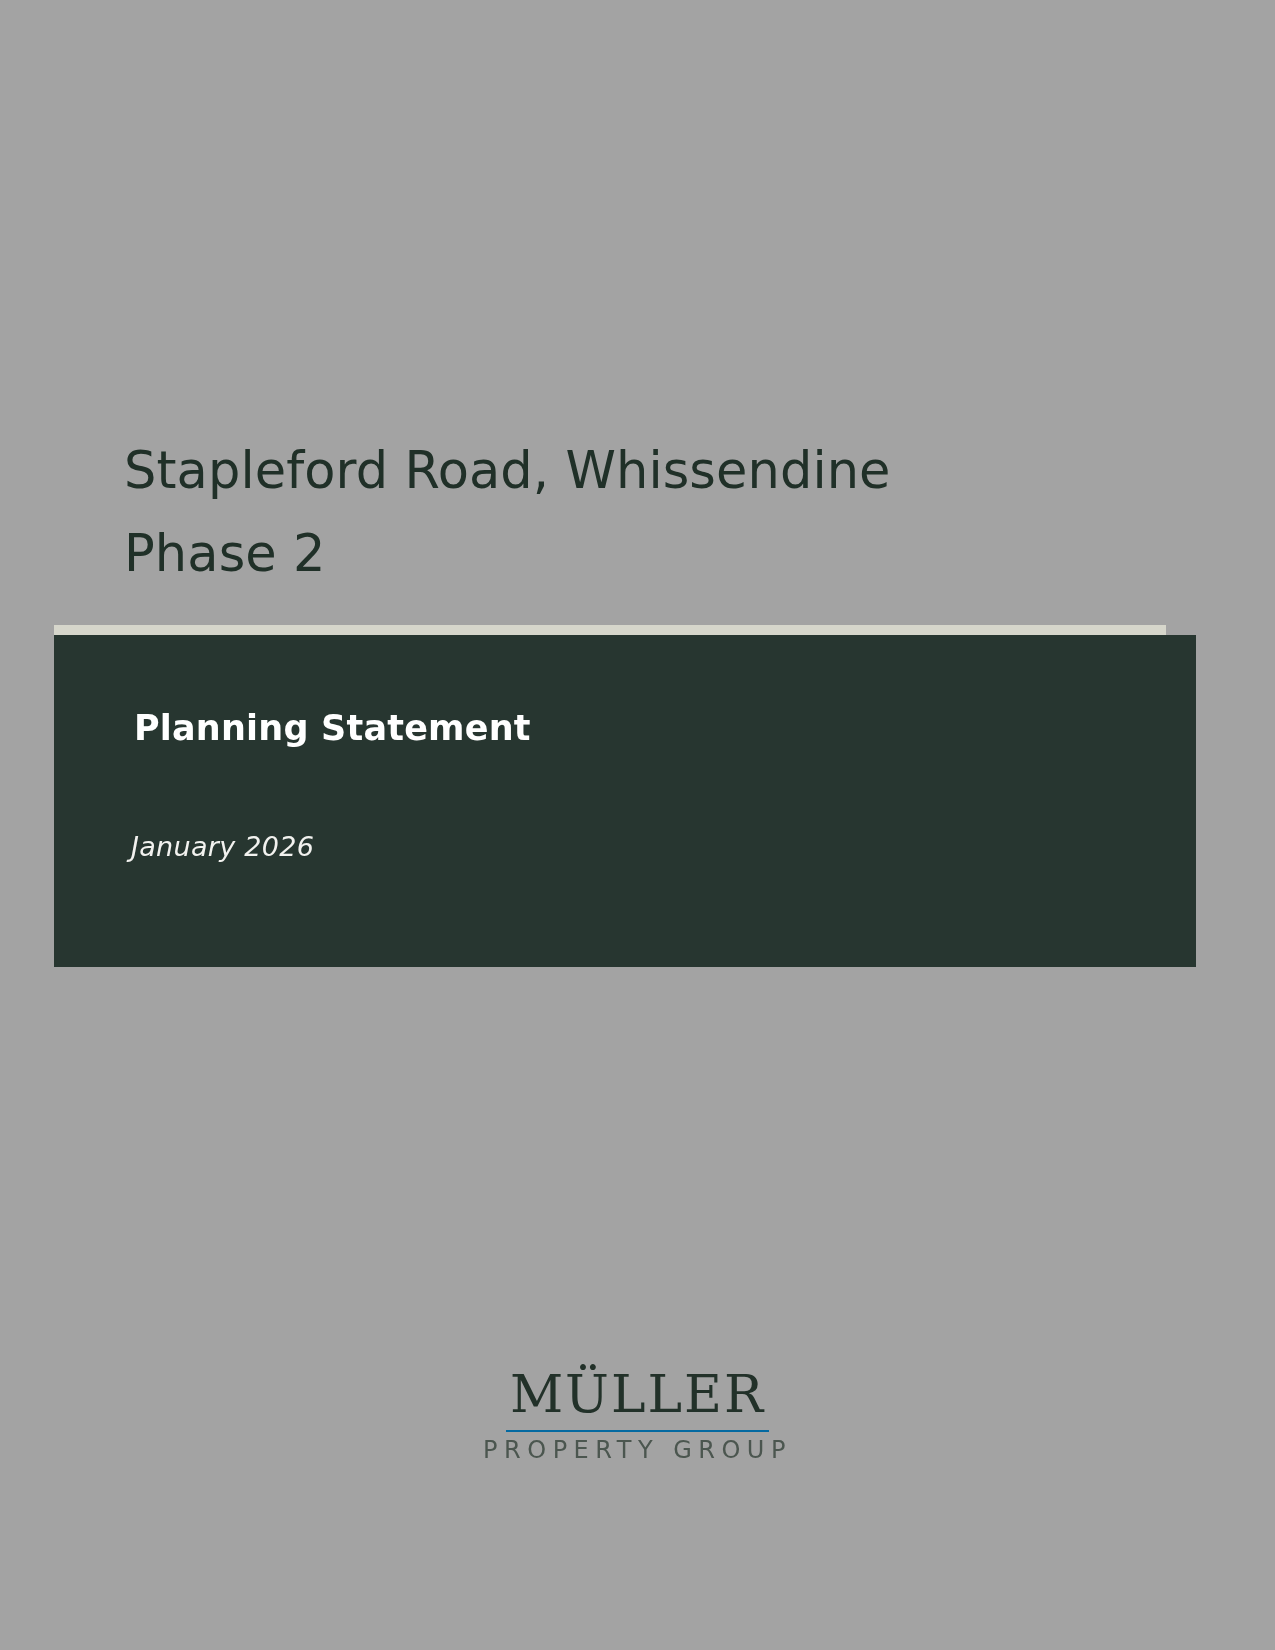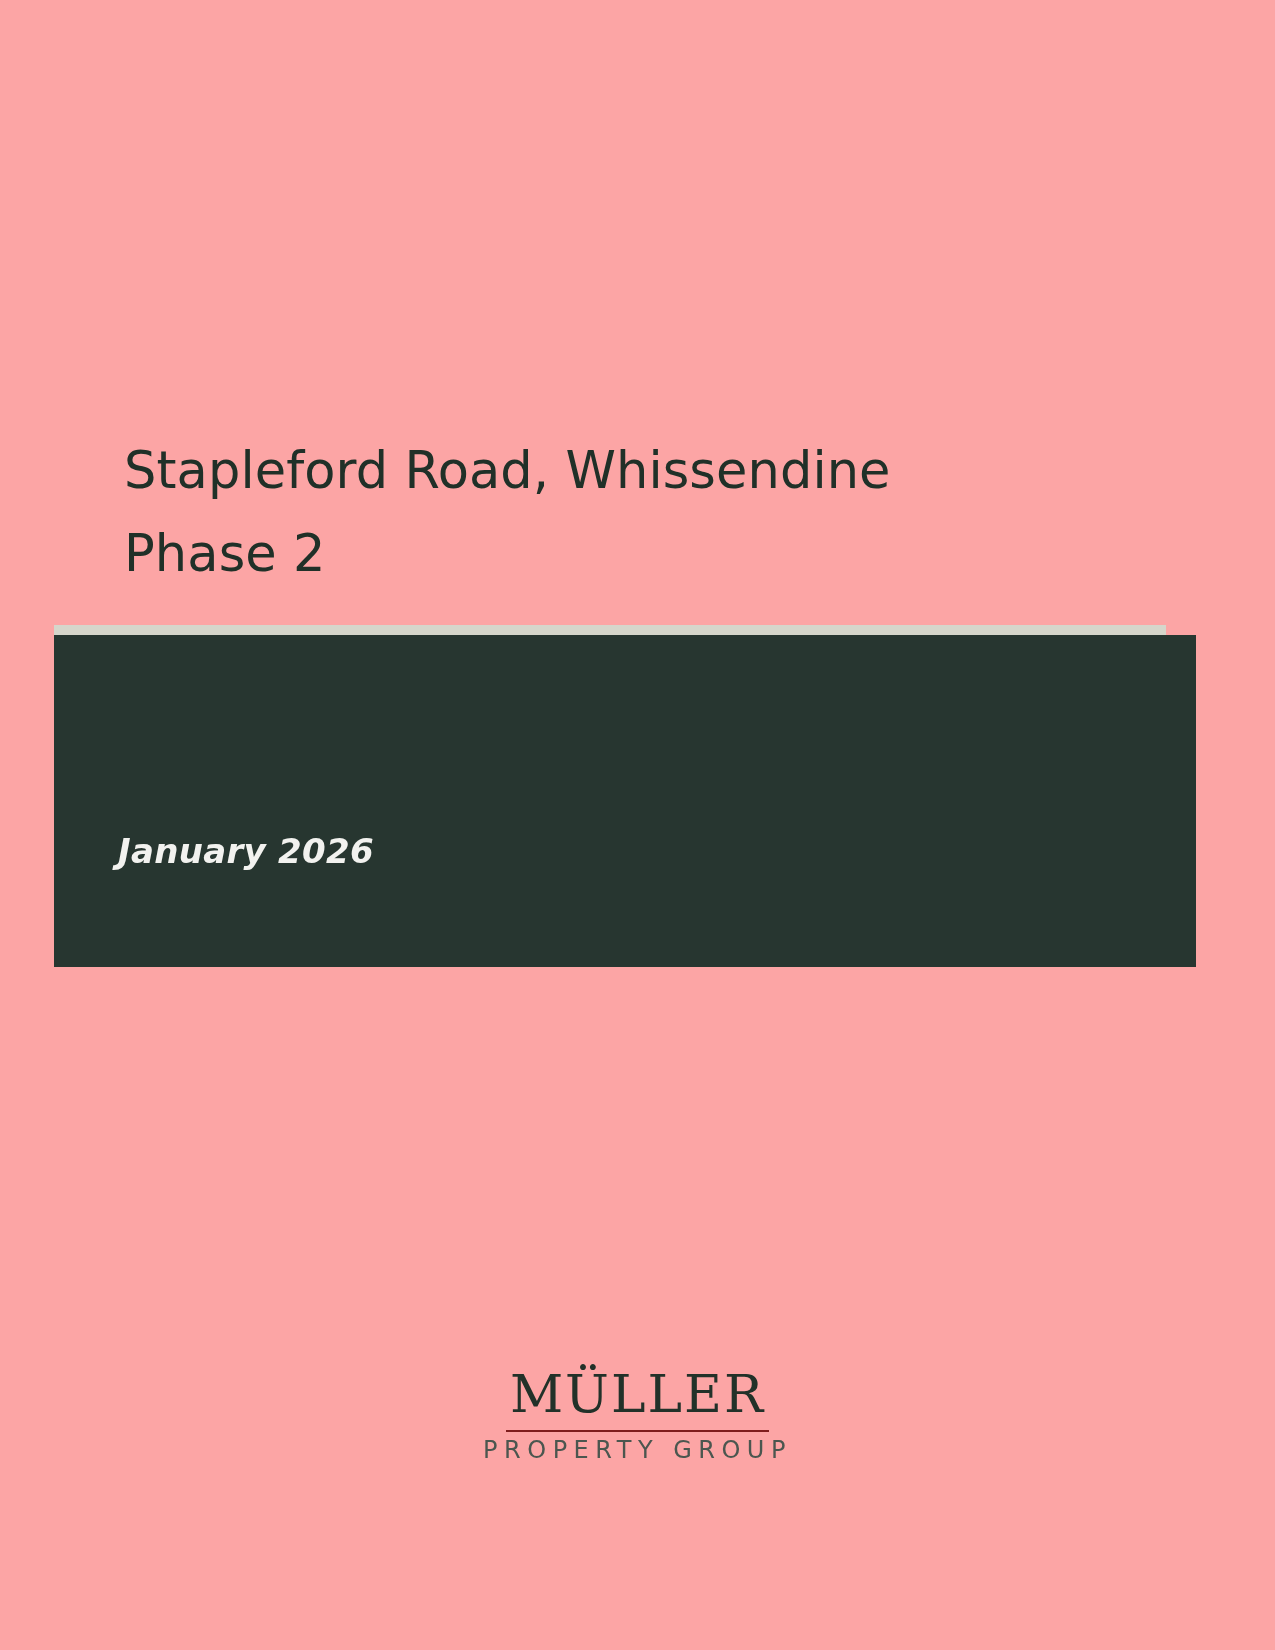--- a/index.html
+++ b/index.html
@@ -11,21 +11,21 @@
     width: 1275px;
     height: 1650px;
     position: relative;
     font-family: "DejaVu Sans", sans-serif;
     overflow: hidden;
   }
 
   .page {
     position: absolute;
     inset: 0;
-    background: #fca5a5;
+    background: #a3a3a3;
   }
 
   
   .title-block {
     position: absolute;
     left: 124px;
     top: 430px;
     width: 960px;
   }
   .doc-title {
@@ -62,46 +62,46 @@
     position: absolute;
     left: 80px;
     top: 73px;
     font-size: 35px;
     font-weight: 700;
     color: #ffffff;
     letter-spacing: 0.2px;
   }
   .panel-date {
     position: absolute;
-    left: 64px;
+    left: 77px;
     top: 196px;
-    font-size: 34px;
+    font-size: 27px;
     font-style: italic;
-    font-weight: 700;
+    font-weight: 400;
     color: #f2f2ef;
     letter-spacing: 0.3px;
   }
 
   
   .logo {
     position: absolute;
     left: 0;
     right: 0;
     top: 1368px;
     text-align: center;
   }
   .logo-word {
     font-family: "DejaVu Serif", serif;
     font-size: 52px;
     letter-spacing: 2px;
     color: #223129;
     line-height: 1;
     display: inline-block;
     padding: 0 4px 10px 4px;
-    border-bottom: 2px solid #7f1d1d;
+    border-bottom: 2px solid #0369a1;
   }
   .logo-sub {
     margin-top: 4px;
     font-family: "DejaVu Sans", sans-serif;
     font-size: 24px;
     letter-spacing: 6.5px;
     color: #4b564f;
   }
 </style>
 </head>
@@ -110,20 +110,21 @@
 <div class="page">
 
   <div class="title-block">
     <h1 class="doc-title">Stapleford Road, Whissendine
 Phase 2</h1>
   </div>
 
   <div class="accent-bar"></div>
 
   <div class="dark-panel">
+    <div class="panel-subtitle">Planning Statement</div>
     <div class="panel-date">January 2026</div>
   </div>
 
   <div class="logo">
     <div class="logo-word">MÜLLER</div>
     <div class="logo-sub">PROPERTY GROUP</div>
   </div>
 
 </div>
 

